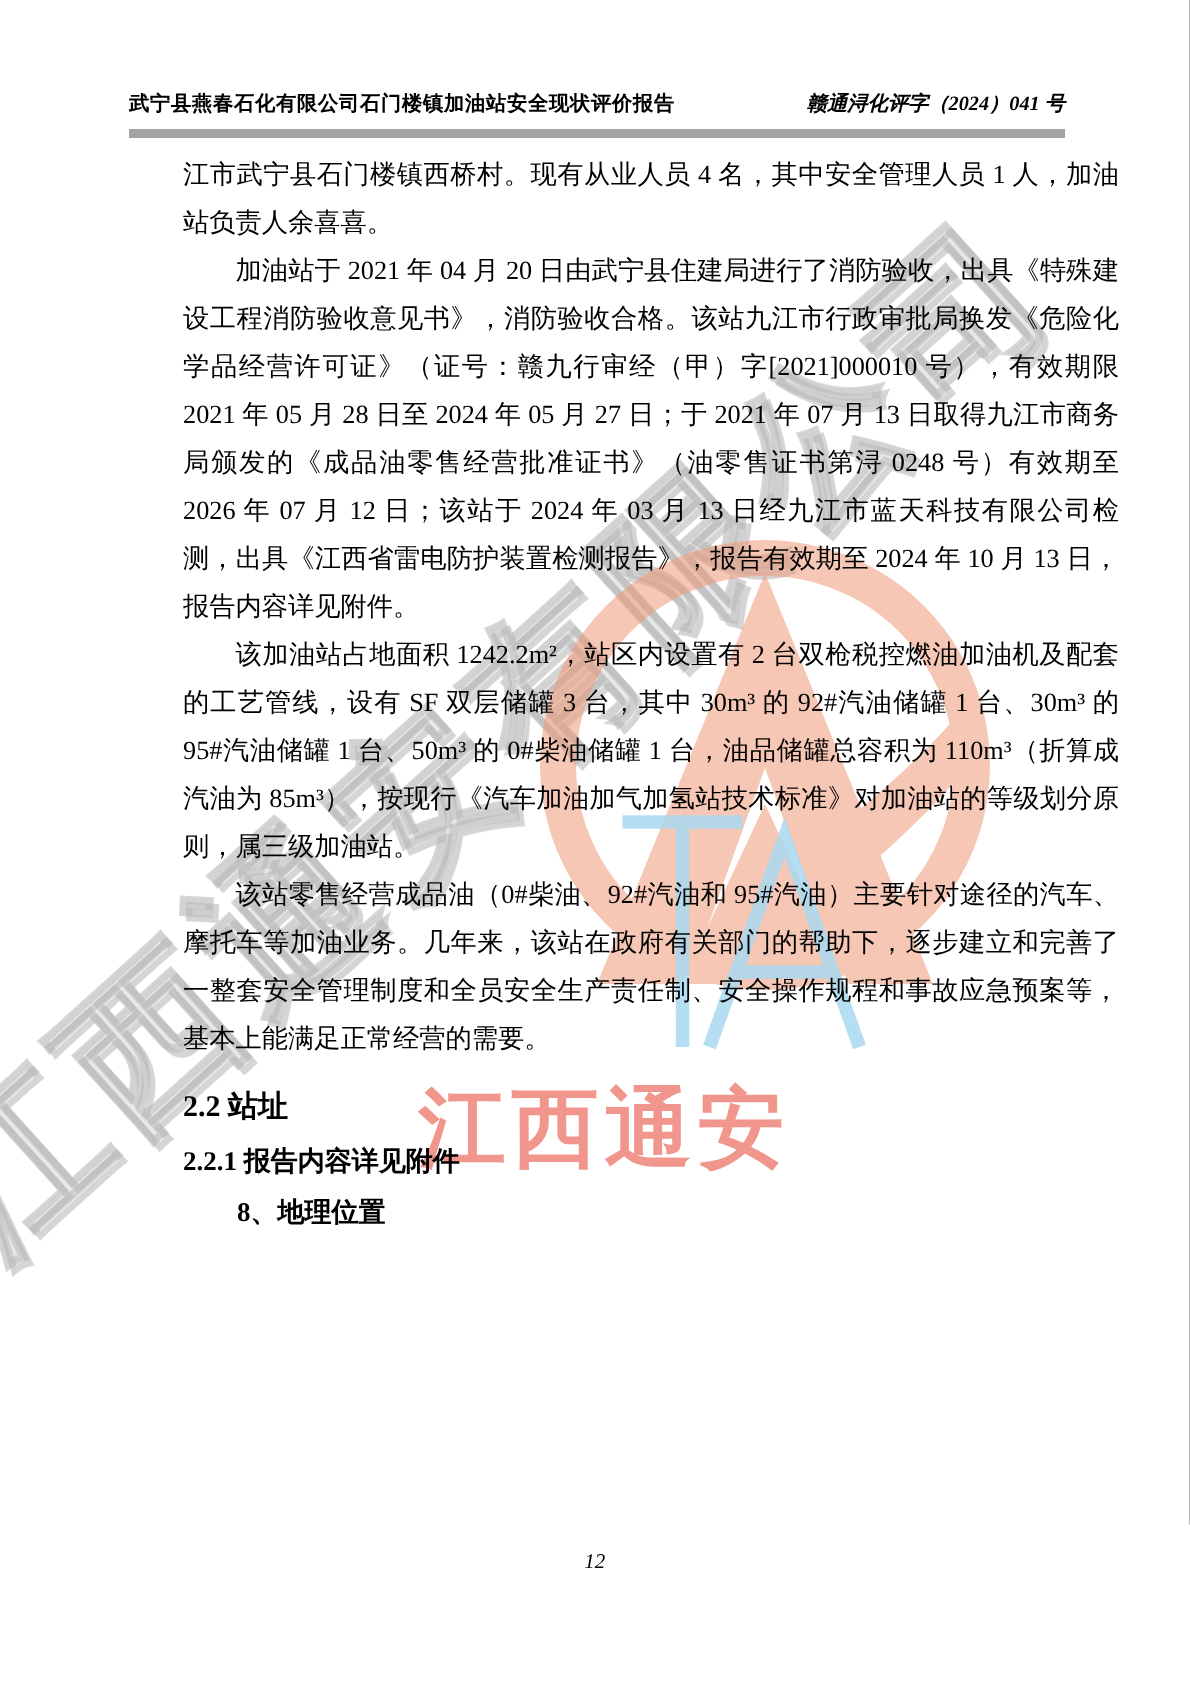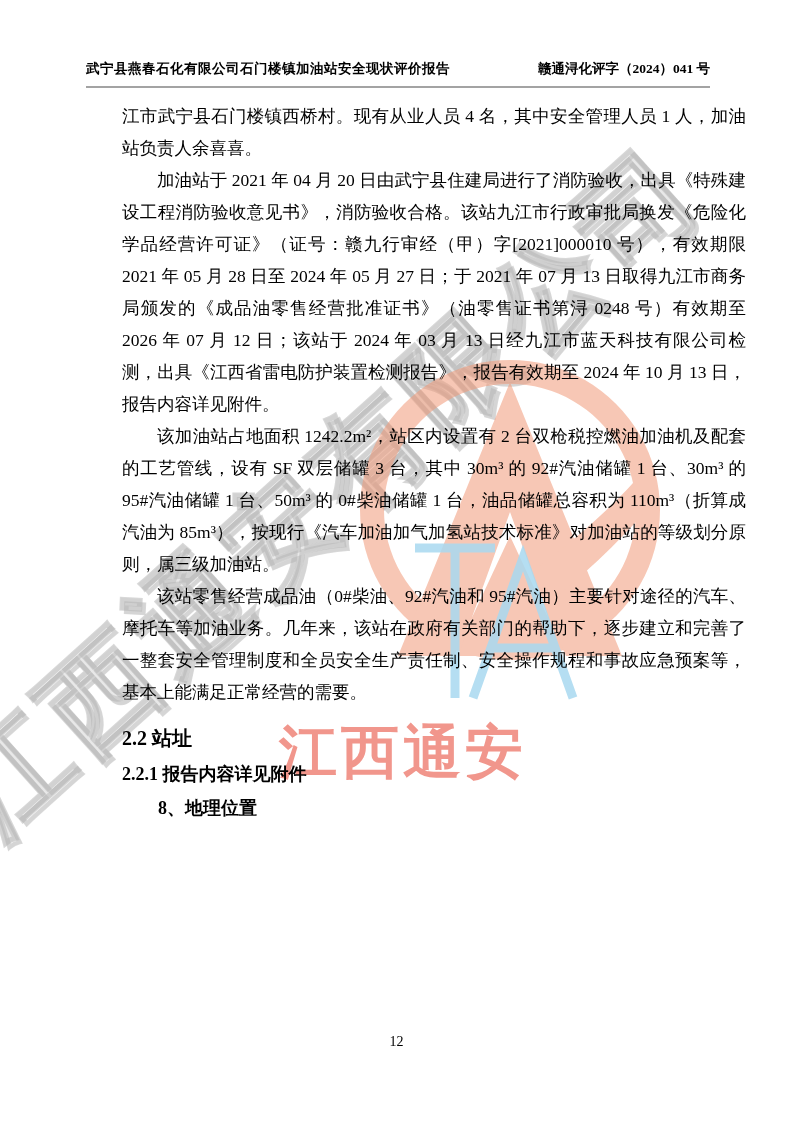--- a/index.html
+++ b/index.html
@@ -10,40 +10,40 @@
     background:#ffffff;
     overflow:hidden;
     font-family:"Liberation Serif","DejaVu Serif",serif;
     color:#000;
   }
   
   .doc-header{
     position:absolute;left:86px;top:58px;width:624px;
     display:flex;justify-content:space-between;align-items:flex-end;
     font-weight:bold;font-size:13.5px;line-height:22px;
-    border-bottom:2px solid #a3a3a3;padding-bottom:6px;
+    border-bottom:6px solid #a3a3a3;padding-bottom:6px;
   }
   .doc-header .left{letter-spacing:.5px;}
-  .doc-header .right{white-space:nowrap;}
+  .doc-header .right{white-space:nowrap;font-style:italic;}
   
   .doc-body{
     position:absolute;left:86px;top:100px;width:624px;
     font-size:17.5px;line-height:32px;text-align:justify;
     z-index:2;
     margin-left:36px;
   }
   .doc-body p{margin:0;}
   .doc-body p.indent{text-indent:2em;}
   .h-major{font-weight:bold;font-size:20px;margin:14px 0 4px 0;line-height:32px;}
   .h-sub{font-weight:bold;font-size:18px;margin:0 0 2px 0;line-height:32px;}
   .h-minor{font-weight:bold;font-size:18px;margin:0;line-height:32px;text-indent:2em;}
   
   .page-number{
     position:absolute;top:1034px;left:0;width:100%;
-    text-align:center;font-size:14px;z-index:2;
+    text-align:center;font-size:14px;z-index:2;font-style:italic;
   }
   
   .wm{position:absolute;z-index:1;pointer-events:none;}
   .wm-gray{
     left:-30px;top:736px;width:1200px;
     transform:rotate(-42deg);transform-origin:left center;
     font-family:"Liberation Sans","DejaVu Sans",sans-serif;
     font-size:112px;font-weight:bold;letter-spacing:8px;white-space:nowrap;
     color:rgba(195,195,195,0.22);
     -webkit-text-stroke:2px rgba(178,178,178,0.5);

